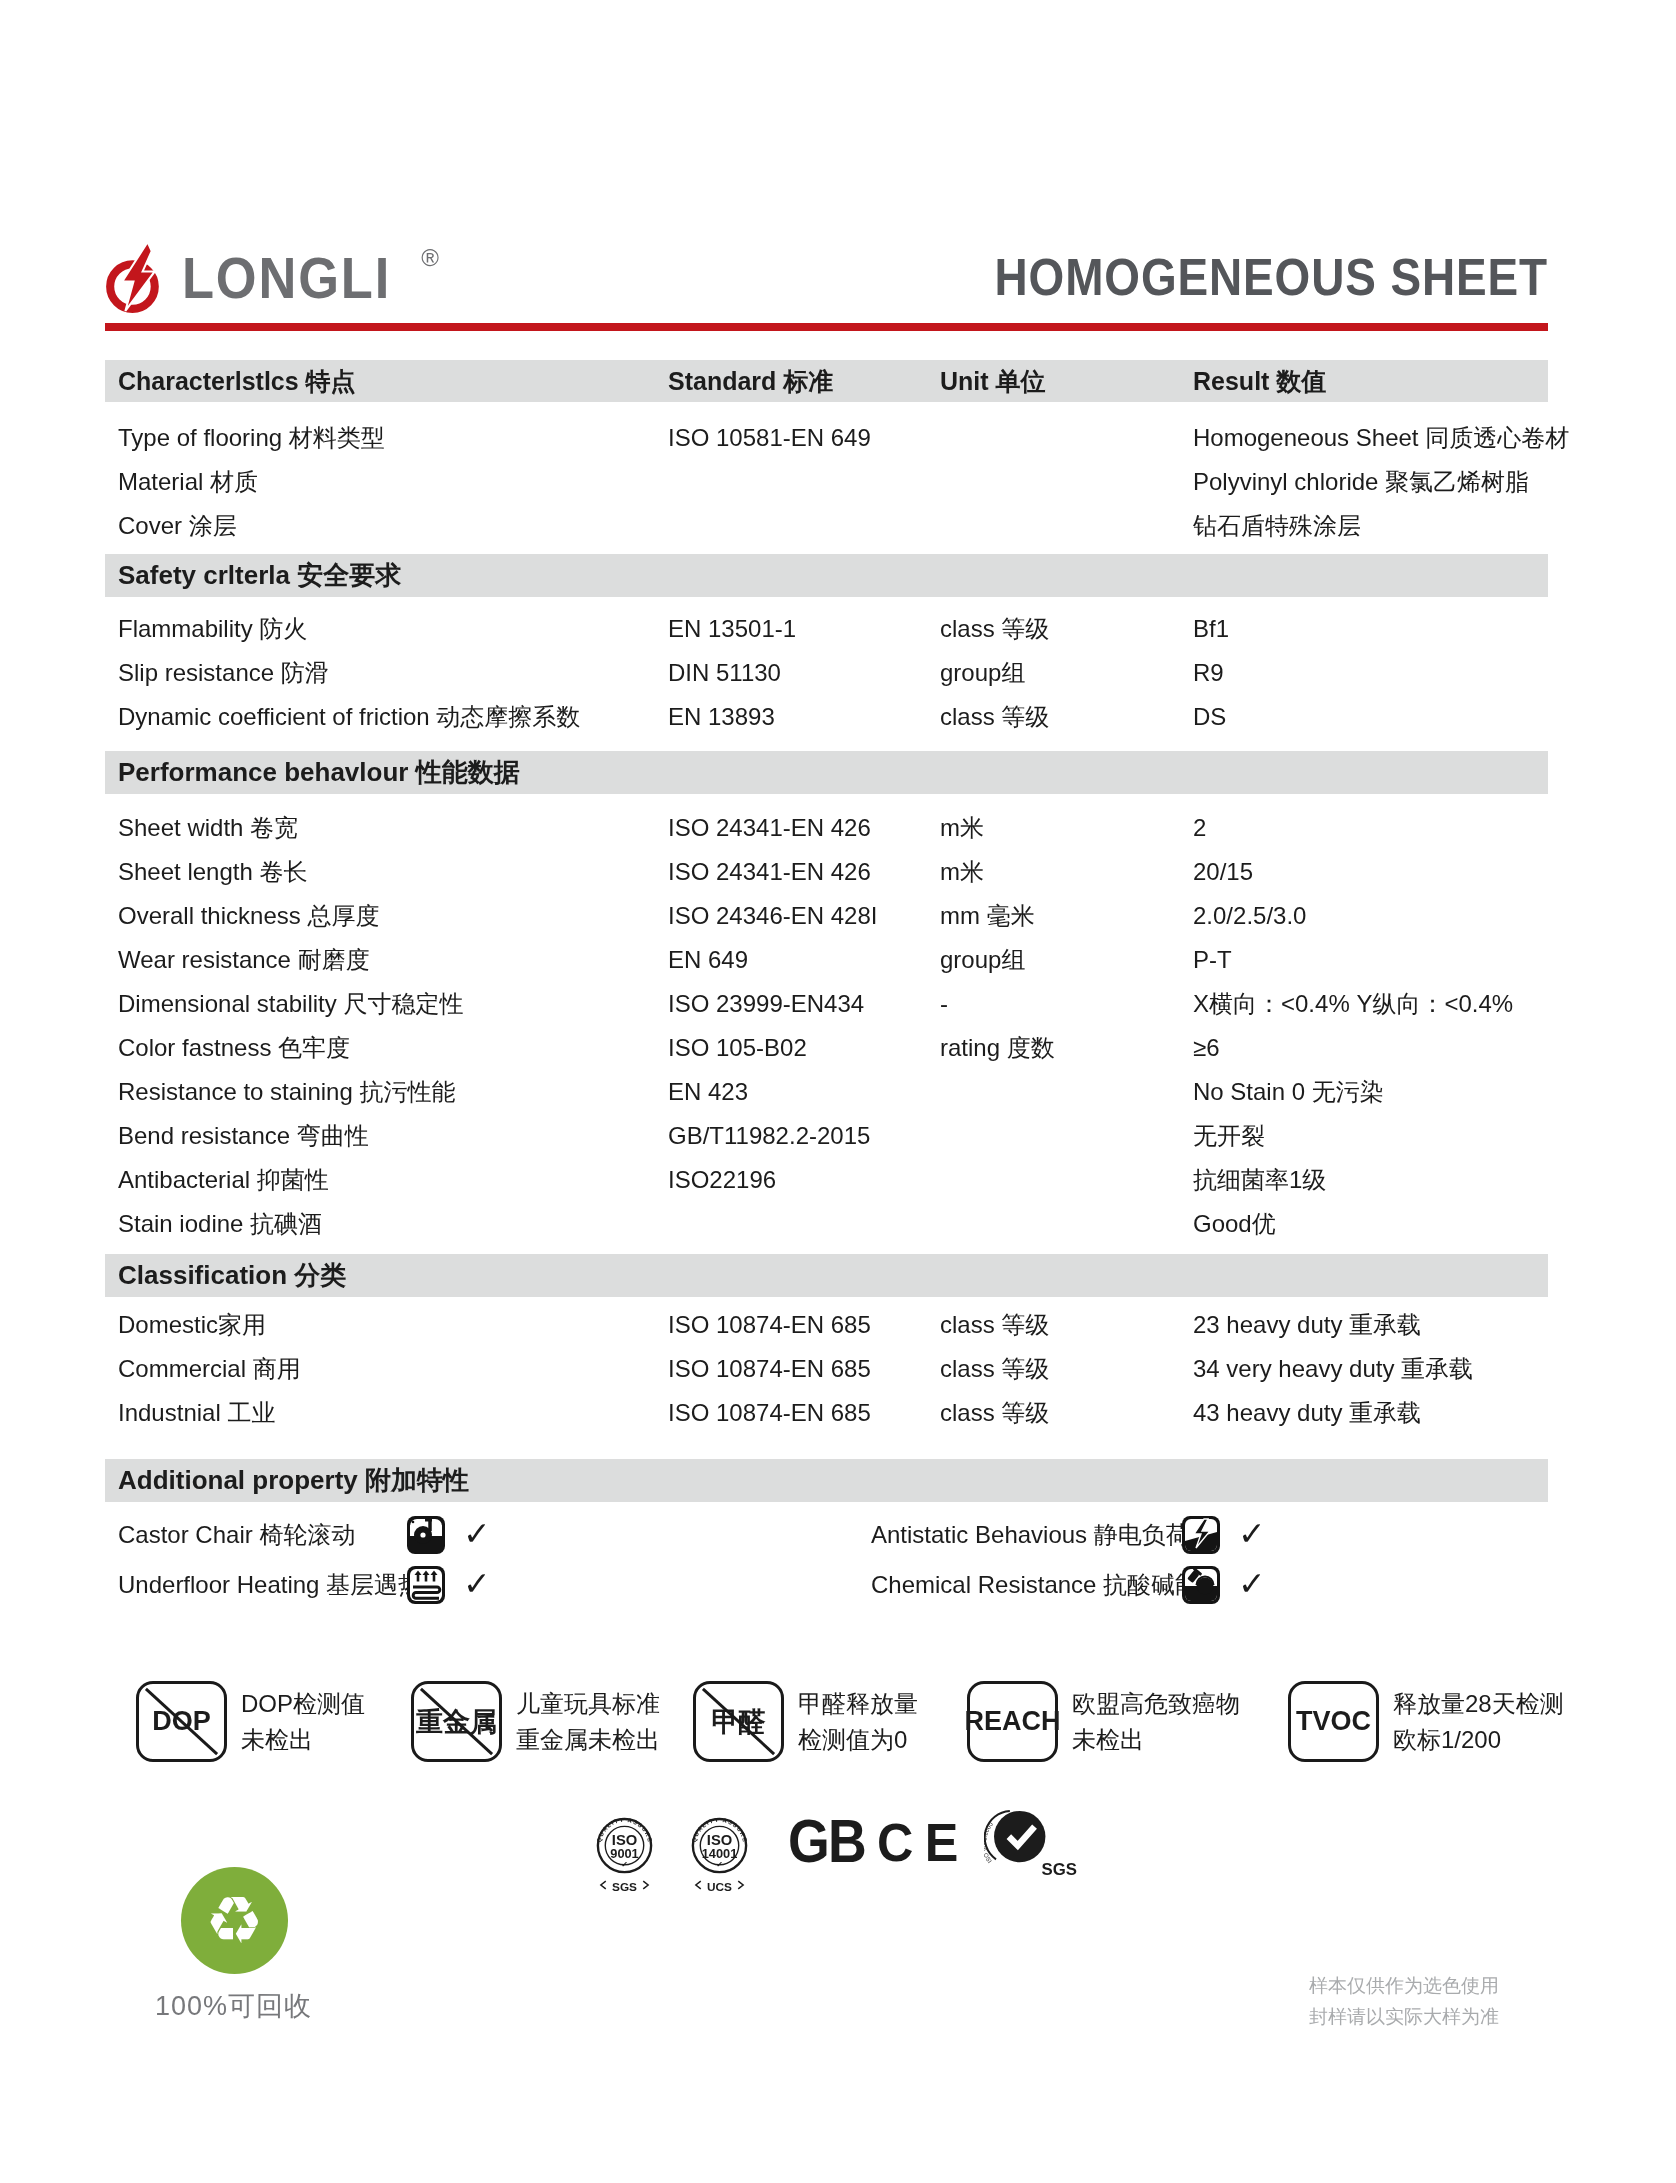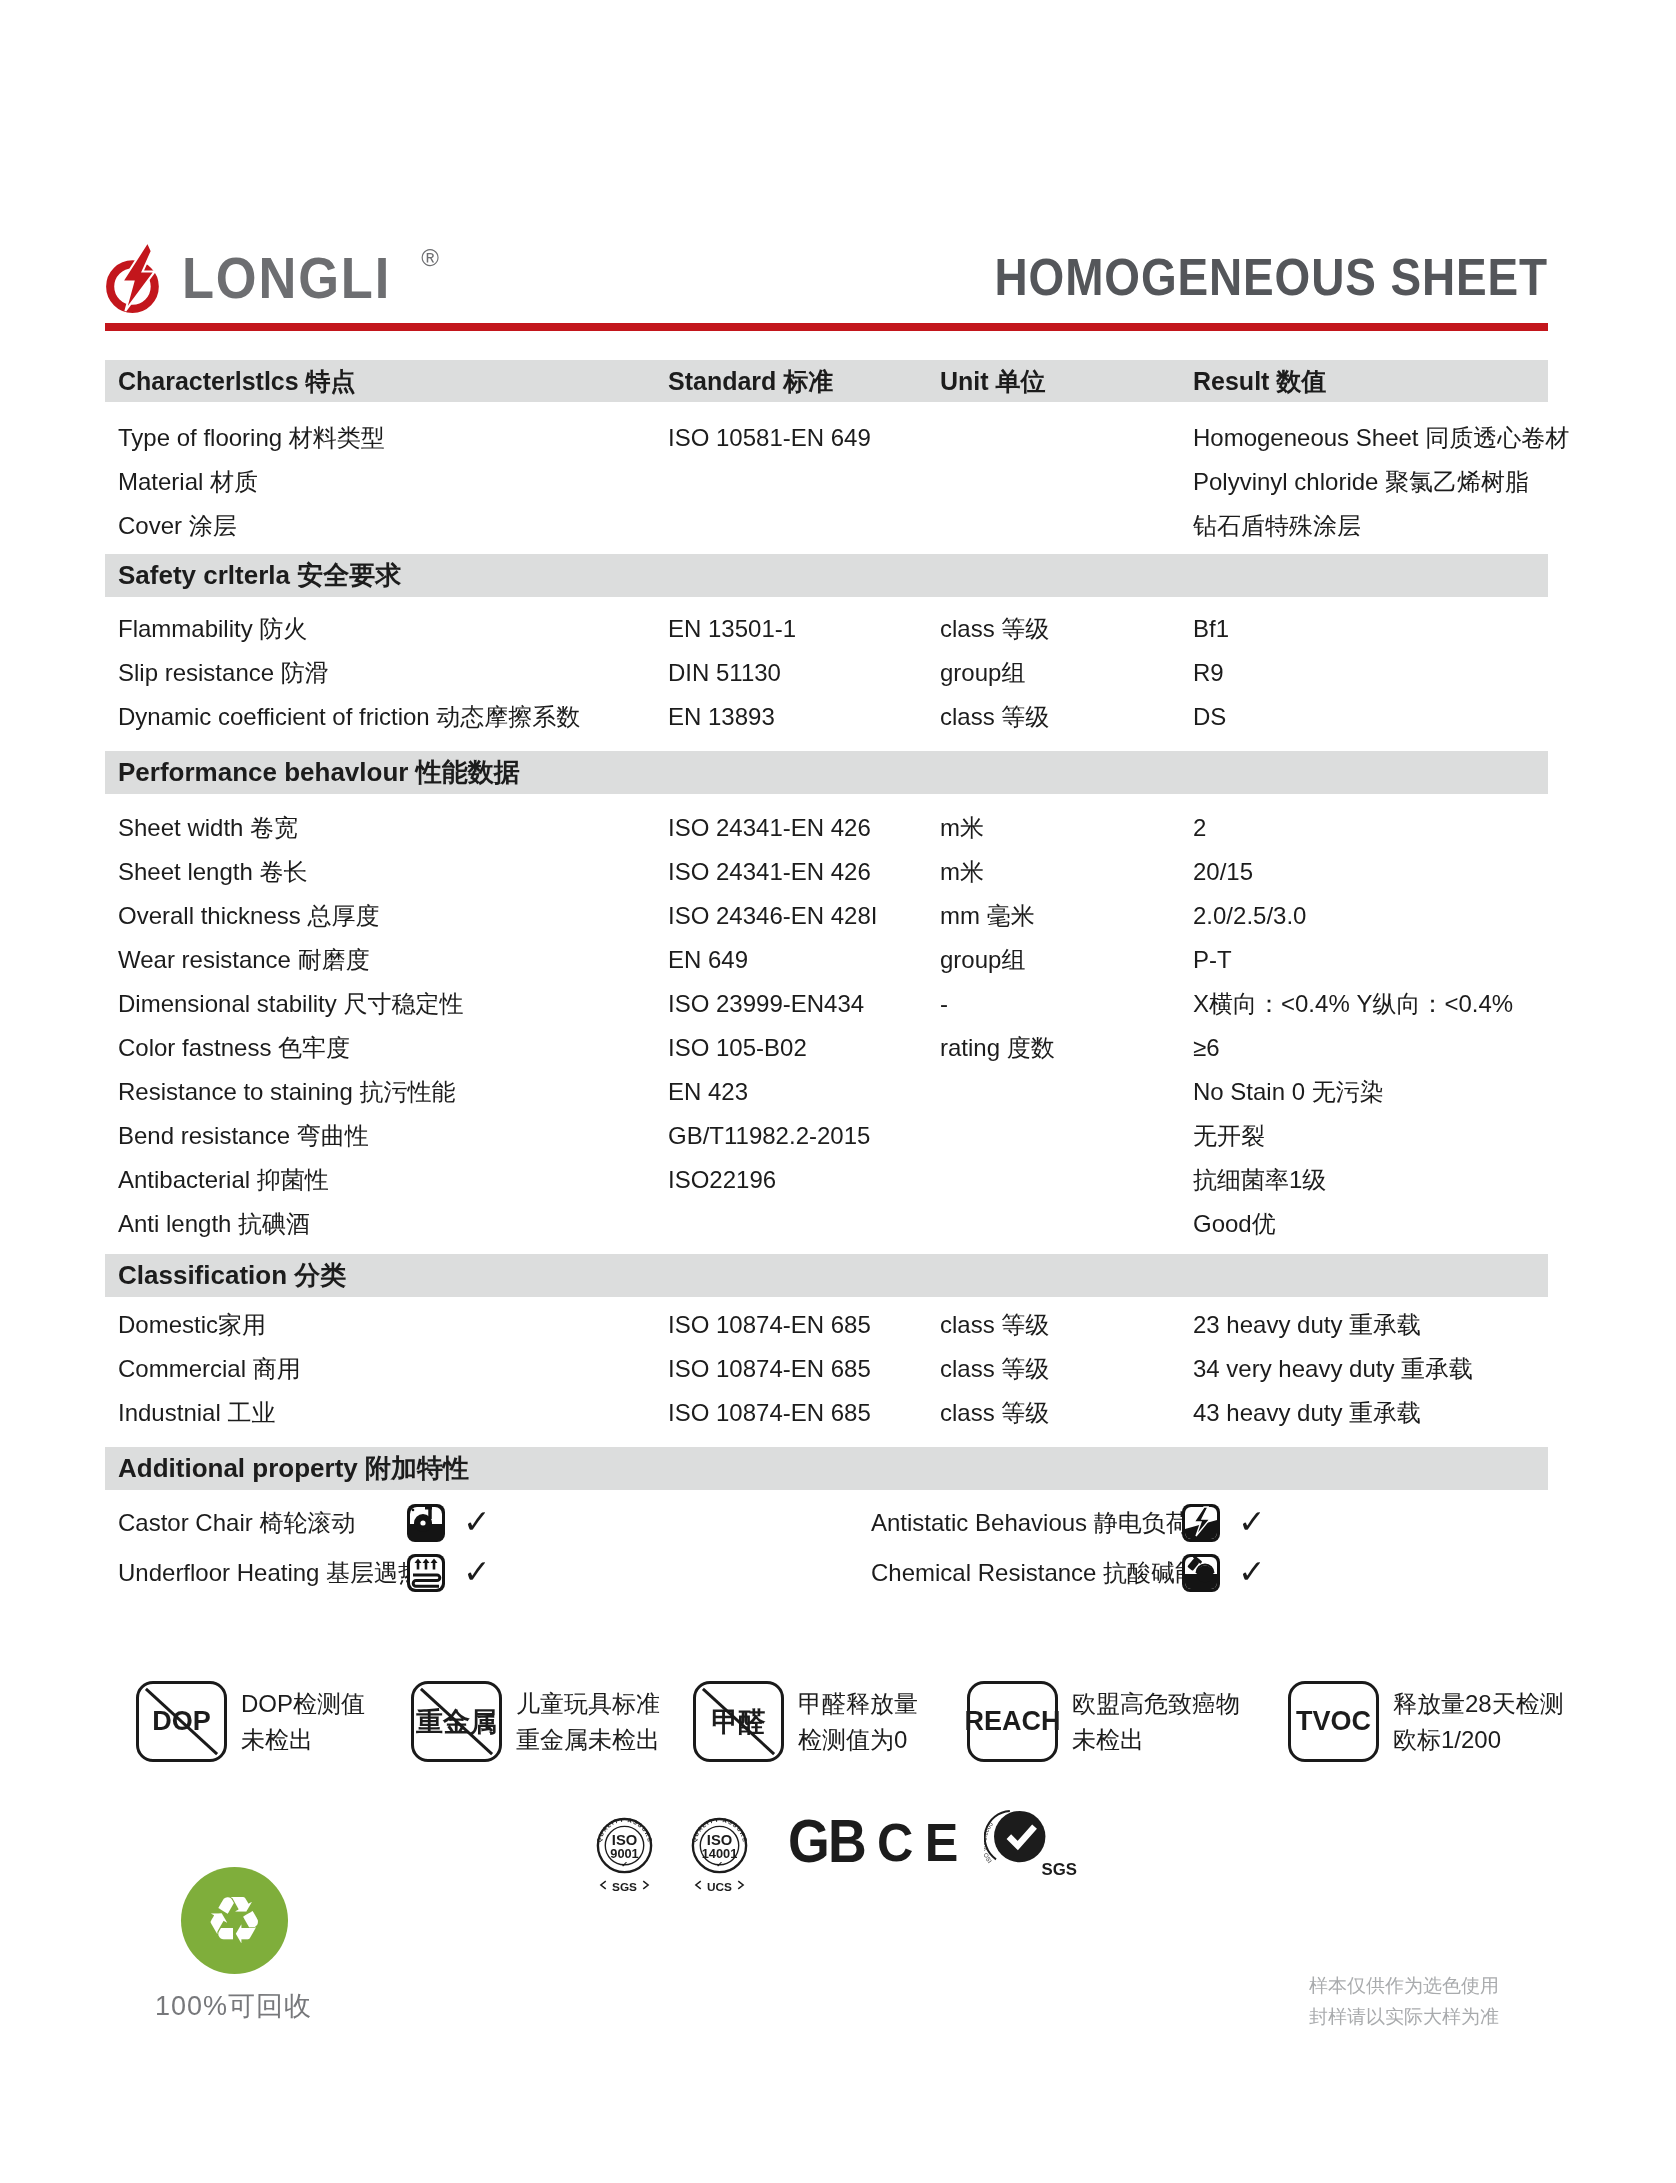--- a/index.html
+++ b/index.html
@@ -21,21 +21,21 @@
   
   .sheet{position:absolute;left:105px;top:360px;width:1443px;}
   .grid-row{display:grid;grid-template-columns:550px 272px 253px 1fr;padding-left:13px;align-items:center;}
   .thead{height:42px;background:#dcdddd;font-weight:700;font-size:25px;}
   .section-band{height:43px;background:#dcdddd;display:flex;align-items:center;
                 padding-left:13px;font-weight:700;font-size:26px;}
   .spec-row{height:44px;font-size:24px;}
   .cell{white-space:nowrap;}
   .band1{margin-top:6px}.band2{margin-top:12px}.band3{margin-top:8px}
   .rows0{margin-top:14px}.rows1{margin-top:10px}.rows2{margin-top:12px}.rows3{margin-top:6px}
-  .add-band{margin-top:12px}
+  .add-band{margin-top:24px}
   #additional-rows{margin-top:8px}
 
   
   .add-row{position:relative;height:50px;}
   .add-label{position:absolute;top:50%;transform:translateY(-50%);font-size:24px;white-space:nowrap;}
   .add-item.left  .add-label{left:13px}
   .add-item.right .add-label{left:766px}
   .add-icon{position:absolute;top:5px;width:40px;height:40px;}
   .add-item.left  .add-icon{left:301px}
   .add-item.right .add-icon{left:1076px}
@@ -194,21 +194,21 @@
             <div class="cell"></div>
             <div class="cell">无开裂</div>
           </div>
           <div class="grid-row spec-row">
             <div class="cell">Antibacterial 抑菌性</div>
             <div class="cell">ISO22196</div>
             <div class="cell"></div>
             <div class="cell">抗细菌率1级</div>
           </div>
           <div class="grid-row spec-row">
-            <div class="cell">Anti length 抗碘酒</div>
+            <div class="cell">Stain iodine 抗碘酒</div>
             <div class="cell"></div>
             <div class="cell"></div>
             <div class="cell">Good优</div>
           </div>
         </div>
         <div class="section-band band3">Classification 分类</div>
         <div class="rows3">
           <div class="grid-row spec-row">
             <div class="cell">Domestic家用</div>
             <div class="cell">ISO 10874-EN 685</div>

